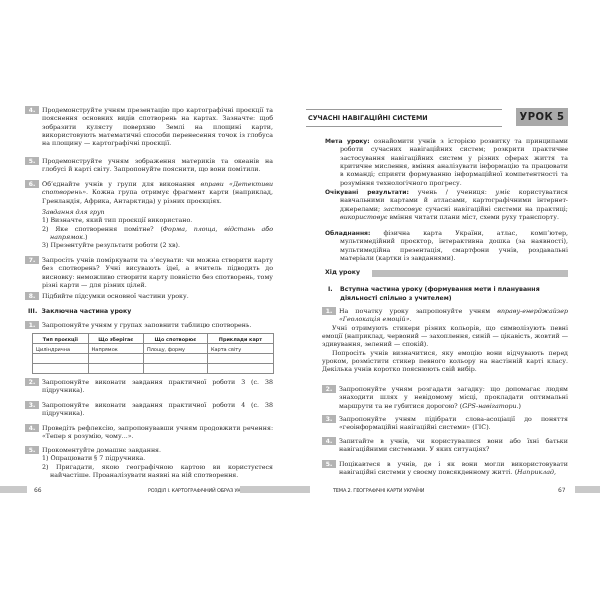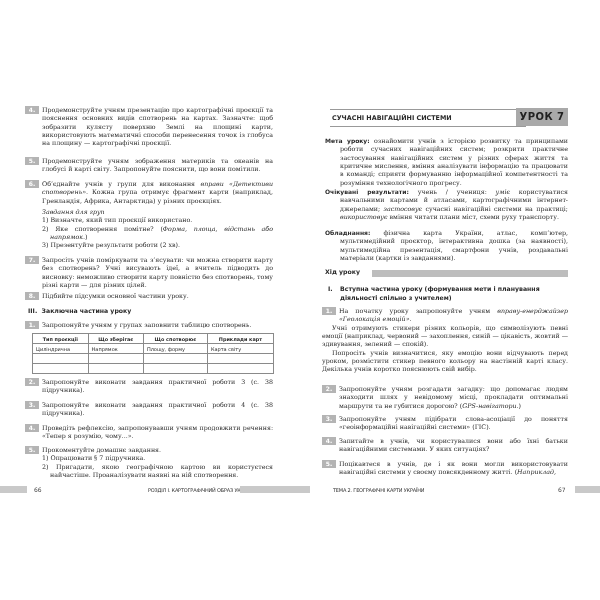--- a/index.html
+++ b/index.html
@@ -17,21 +17,21 @@
   .sub { margin-left:17px; }
   .sub .hang { padding-left:8px; text-indent:-8px; }
   .indent { text-indent:10px; }
   .sec { font-family:"DejaVu Sans", sans-serif; font-weight:bold; font-size:6.2px; }
   table.dt { position:absolute; border-collapse:collapse; font-family:"DejaVu Sans", sans-serif; font-size:5px; }
   table.dt td, table.dt th { border:0.6px solid #8a8a8a; height:9px; padding:0 3px; }
   table.dt th { font-weight:bold; text-align:center; font-size:4.9px; }
   .footbar { position:absolute; height:7px; background:#c9c9c9; }
   .foottxt { position:absolute; font-family:"DejaVu Sans", sans-serif; font-size:5px; color:#333; white-space:nowrap; letter-spacing:-0.2px;}
   .pnum { position:absolute; font-family:"DejaVu Sans", sans-serif; font-size:6px; color:#444; }
-  .hdr { position:absolute; left:30px; top:109px; width:194px; height:16px; border-top:0.8px solid #999; border-bottom:0.8px solid #999;
+  .hdr { position:absolute; left:6px; top:109px; width:194px; height:16px; border-top:0.8px solid #999; border-bottom:0.8px solid #999;
          font-family:"DejaVu Sans", sans-serif; font-weight:bold; font-size:6.4px; line-height:16px; padding-left:2px; }
   .lesson { position:absolute; left:216px; top:108px; width:52px; height:18px; background:#a9a9a9; color:#222;
             font-family:"DejaVu Sans", sans-serif; font-weight:bold; font-size:10px; line-height:18px; text-align:center; letter-spacing:0.5px; }
   .meta { position:absolute; left:25px; width:243px; }
   .meta .lbl { font-family:"DejaVu Sans", sans-serif; font-weight:bold; font-size:6px; }
   .meta p { margin:0; padding-left:15px; text-indent:-15px; }
   .hid { position:absolute; left:25px; top:268px; font-family:"DejaVu Sans", sans-serif; font-weight:bold; font-size:6.2px; }
   .hidbar { position:absolute; left:72px; top:270px; width:196px; height:7px; background:#bdbdbd; }
 </style>
 </head>
@@ -135,21 +135,21 @@
   </div>
 
   <div class="footbar" style="left:0; top:486px; width:27px;"></div>
   <div class="pnum" style="left:34px; top:486px;">66</div>
   <div class="foottxt" style="left:148px; top:487px;">РОЗДІЛ І. КАРТОГРАФІЧНИЙ ОБРАЗ УКРАЇНИ</div>
   <div class="footbar" style="left:240px; top:486px; width:60px;"></div>
 </div>
 
 <div class="page right">
   <div class="hdr">СУЧАСНІ НАВІГАЦІЙНІ СИСТЕМИ</div>
-  <div class="lesson">УРОК 7</div>
+  <div class="lesson">УРОК 5</div>
 
   <div class="meta txt" style="top:137px;">
     <p><span class="lbl">Мета уроку:</span><span> ознайомити учнів з історією розвитку та принципами роботи сучасних навігаційних систем; розкрити практичне застосування навігаційних систем у різних сферах життя та критичне мислення, вміння аналізувати інформацію та працювати в команді; сприяти формуванню інформаційної компетентності та розуміння технологічного прогресу.</span></p>
   </div>
 
   <div class="meta txt" style="top:188px;">
     <p><span class="lbl">Очікувані результати:</span><span> учень / учениця: </span><span class="it">уміє</span><span> користуватися навчальними картами й атласами, картографічними інтернет-джерелами; </span><span class="it">застосовує</span><span> сучасні навігаційні системи на практиці; </span><span class="it">використовує</span><span> вміння читати плани міст, схеми руху транспорту.</span></p>
   </div>
 
   <div class="meta txt" style="top:229px;">

